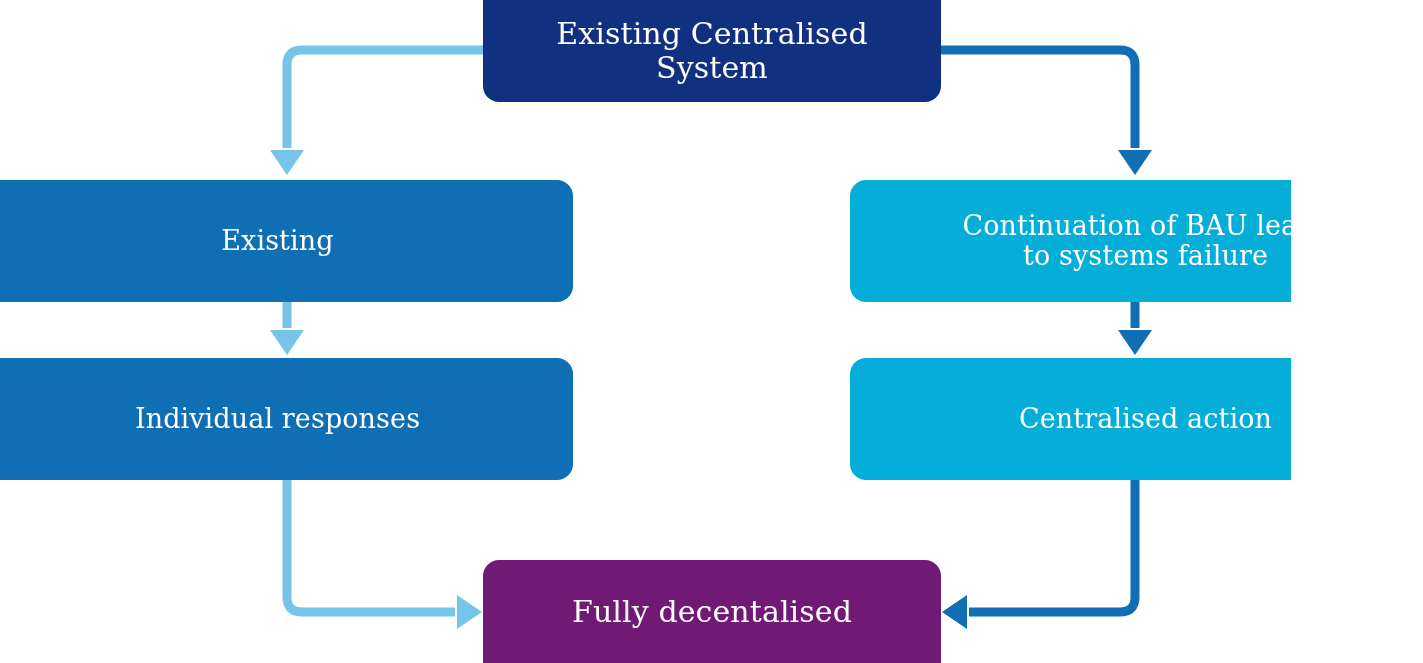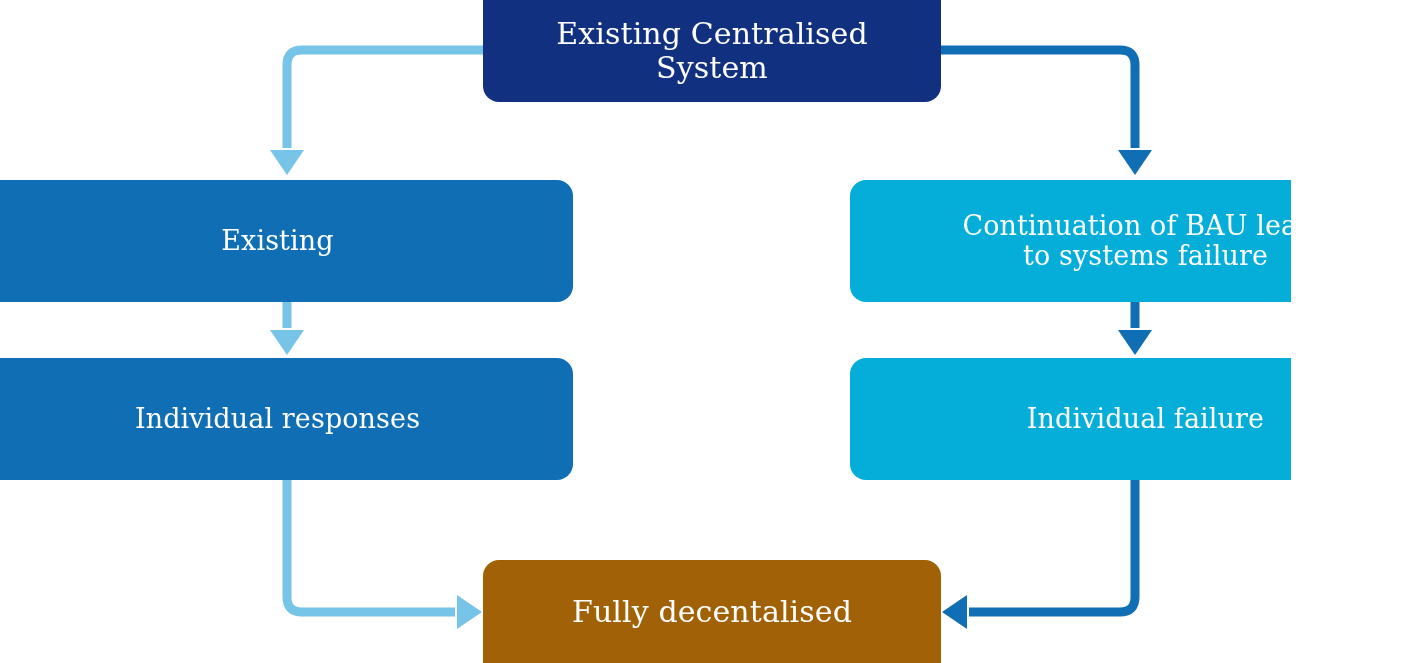--- a/index.html
+++ b/index.html
@@ -56,21 +56,21 @@
     background: #05aed8;
     font-size: 27px;
   }
   #node-individual-action {
     left: 850px;  top: 358px;  width: 591px; height: 122px;
     background: #05aed8;
     font-size: 27px;
   }
   #node-fully-decentalised {
     left: 483px;  top: 560px;  width: 458px; height: 103px;
-    background: #a16207;
+    background: #701a75;
     font-size: 30px;
     border-bottom-left-radius: 0;
     border-bottom-right-radius: 0;
     text-align: right;
   }
 
   #connector-layer {
     position: absolute;
     left: 0; top: 0;
     width: 1423px;
@@ -127,20 +127,20 @@
   <div class="node" id="node-individual-responses">
     <span class="node-label">Individual responses</span>
   </div>
 
   <div class="node" id="node-bau">
     <span class="node-label">Continuation of BAU leads
 to systems failure</span>
   </div>
 
   <div class="node" id="node-individual-action">
-    <span class="node-label">Individual failure</span>
+    <span class="node-label">Centralised action</span>
   </div>
 
   <div class="node" id="node-fully-decentalised">
     <span class="node-label">Fully decentalised</span>
   </div>
 
 </div>
 
 </body></html>

